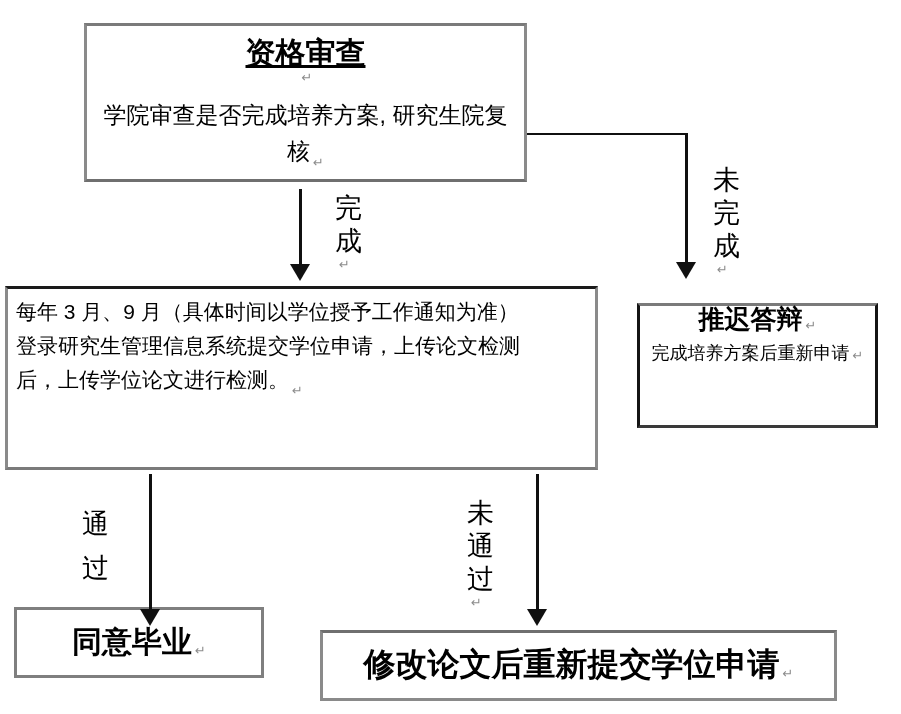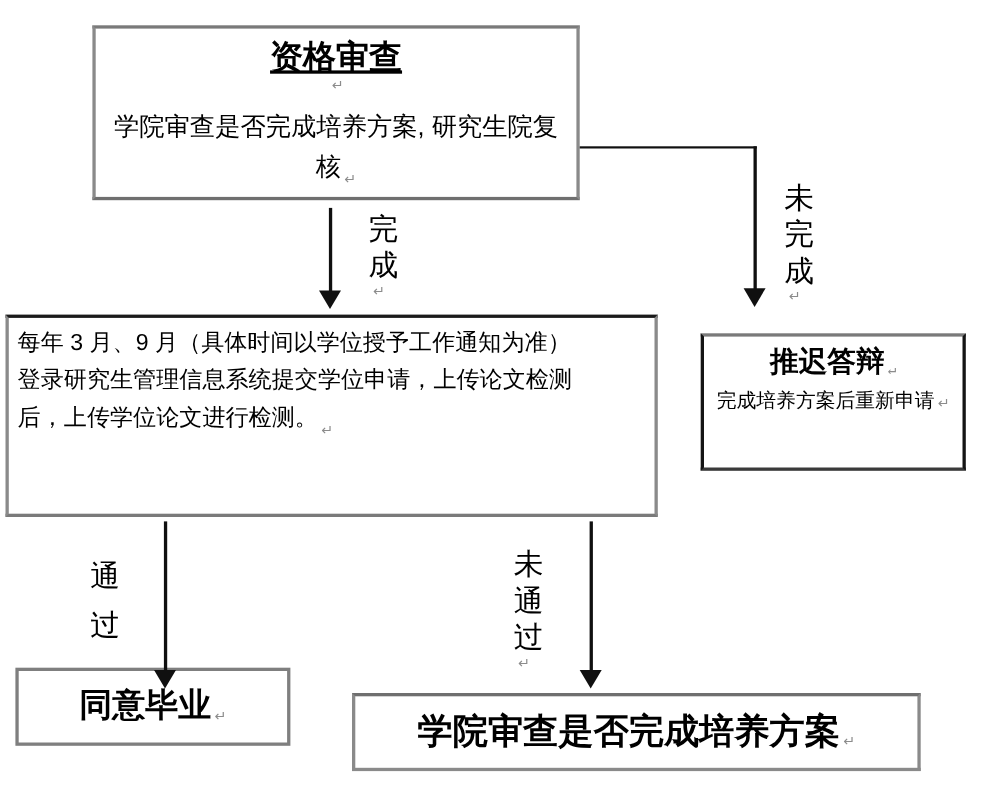--- a/index.html
+++ b/index.html
@@ -94,22 +94,20 @@
     top: 303px;
     width: 241px;
     height: 125px;
     border-top-color: #7a7a7a;
     border-left-color: #141414;
     border-right-color: #141414;
     border-bottom-color: #3a3a3a;
   }
   #node-defer .node-title {
     font-size: 26px;
-    margin-top: 11px;
-    font-family: Liberation Mono, monospace;
   }
   #node-defer .node-sub {
     font-size: 18px;
     margin-top: 12px;
   }
 
   
   #node-graduate {
     left: 14px;
     top: 607px;
@@ -214,21 +212,21 @@
   <div class="node" id="node-defer">
     <div class="node-title"><span>推迟答辩</span><span class="ret">↵</span></div>
     <div class="node-sub"><span>完成培养方案后重新申请</span><span class="ret">↵</span></div>
   </div>
 
   <div class="node" id="node-graduate">
     <div class="node-title"><span>同意毕业</span><span class="ret">↵</span></div>
   </div>
 
   <div class="node" id="node-revise">
-    <div class="node-title"><span>学院审查是否完成培养方案</span><span class="ret">↵</span></div>
+    <div class="node-title"><span>修改论文后重新提交学位申请</span><span class="ret">↵</span></div>
   </div>
 
   <div class="conn">
     <div class="vline" style="left:299px; top:189px; height:80px;"></div>
     <div class="arrowhead" style="left:290px; top:264px;"></div>
   </div>
   <div class="edge-label" style="left:335px; top:192px;">
     <span class="ch">完</span>
     <span class="ch">成</span>
     <span class="ret">↵</span>

